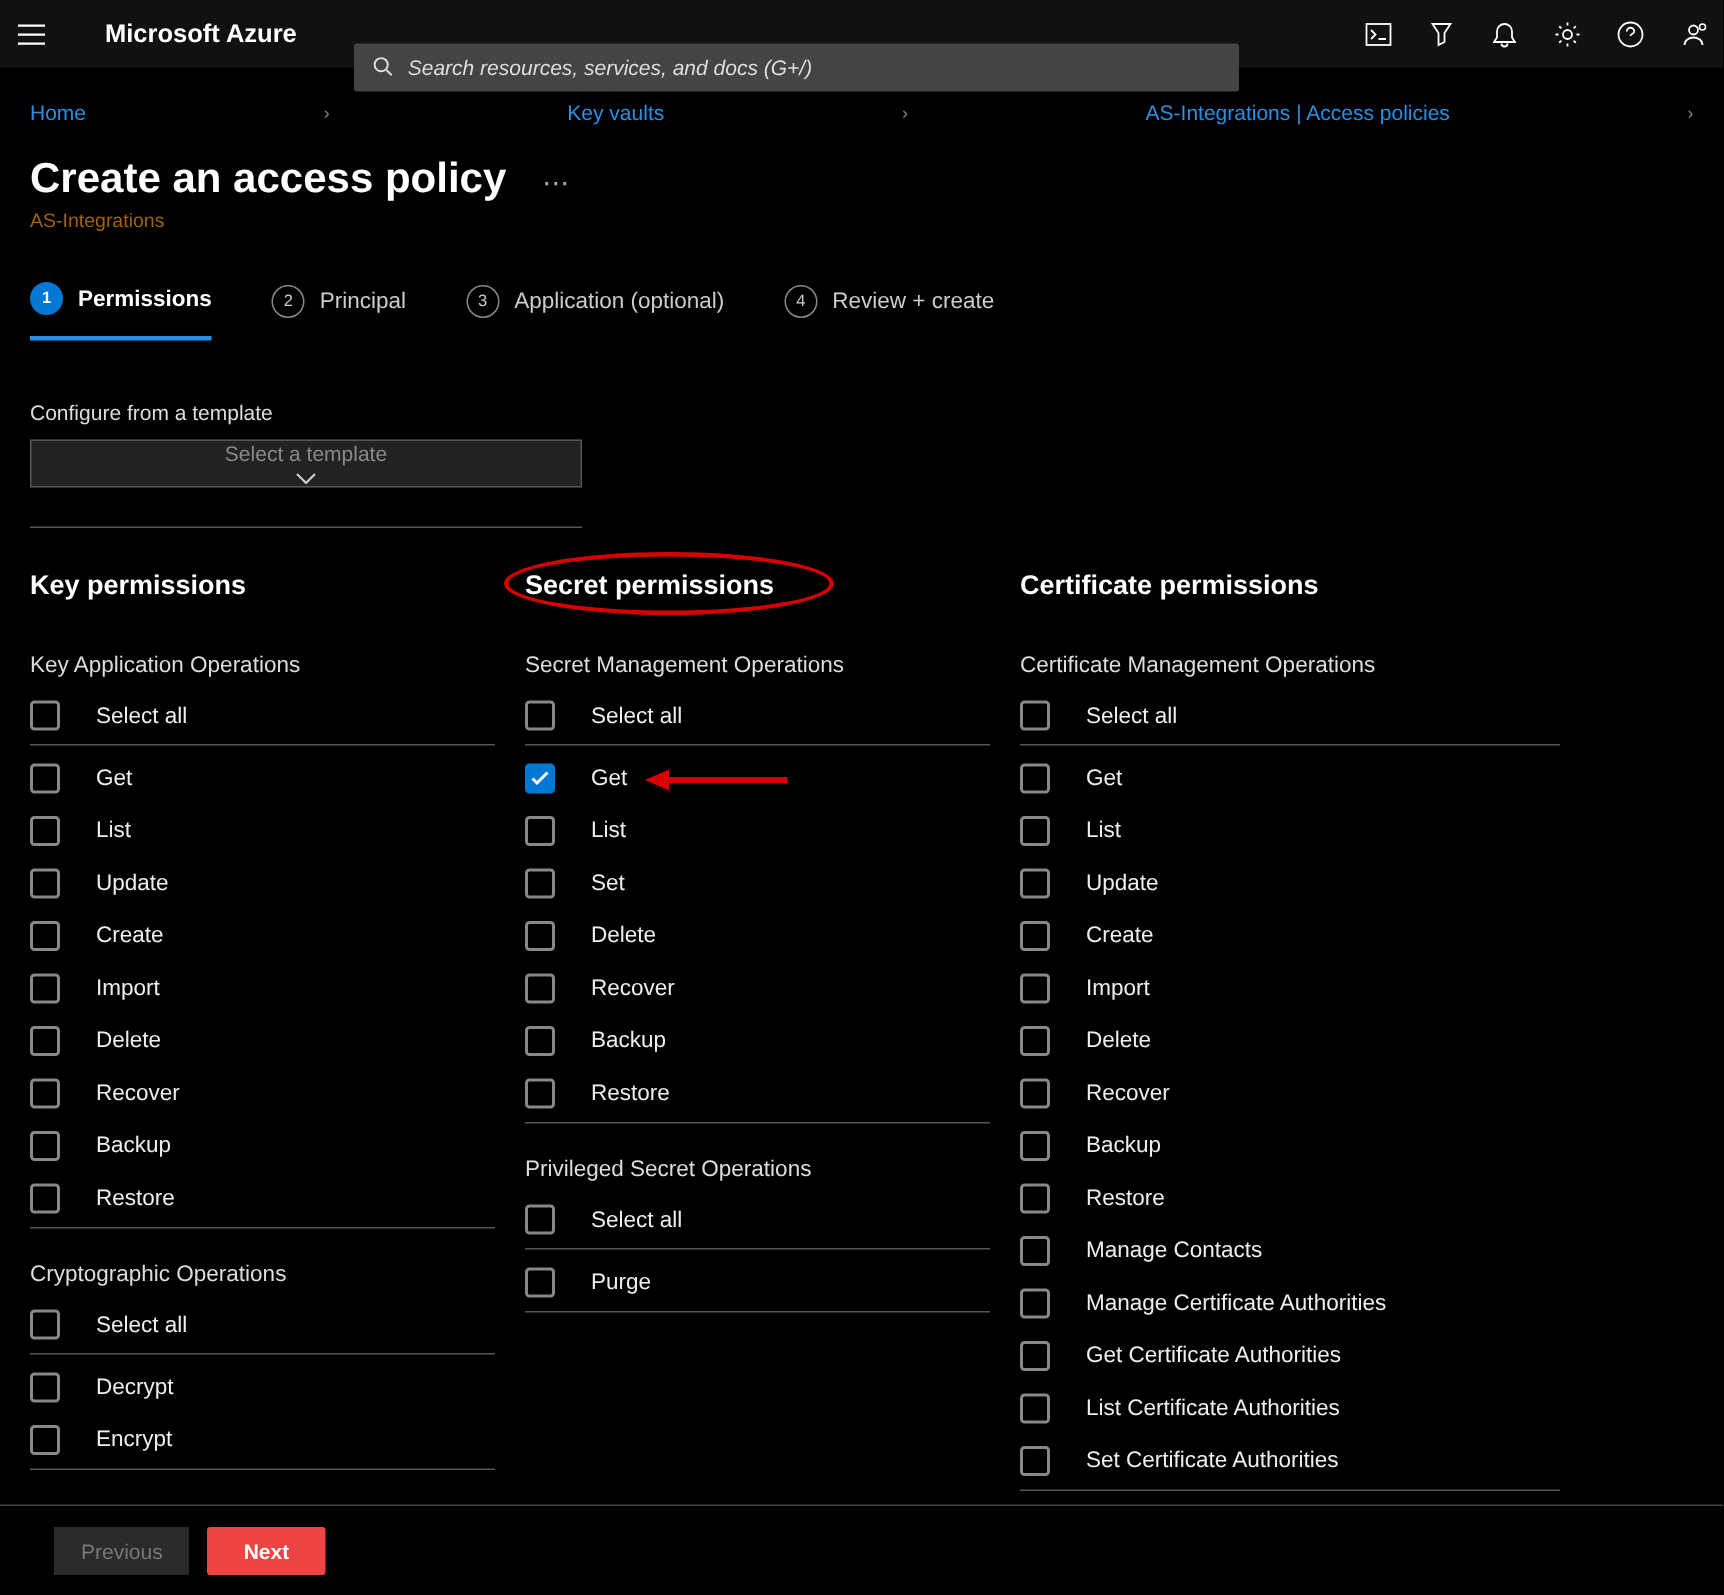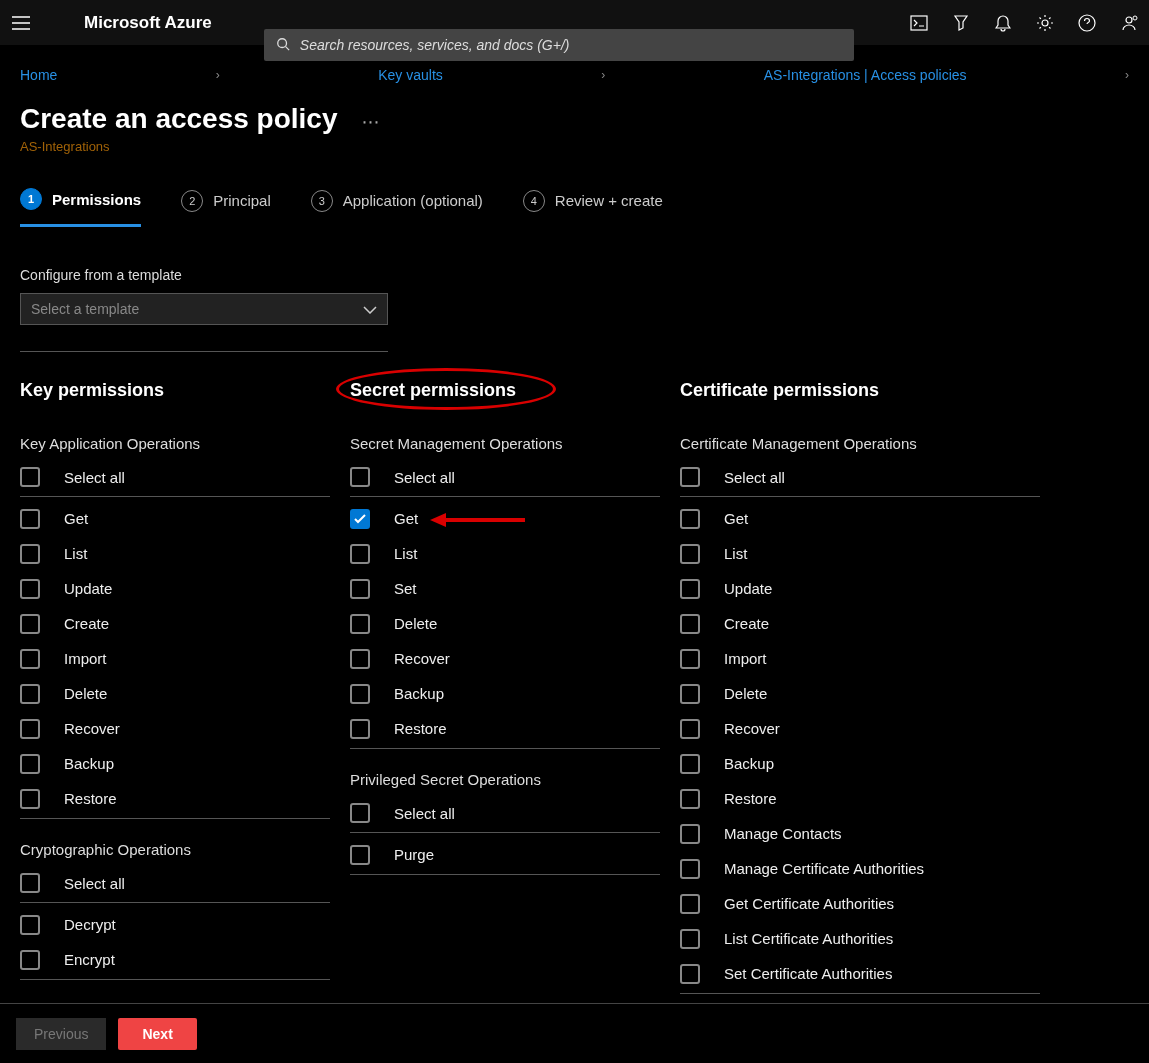--- a/index.html
+++ b/index.html
@@ -12,21 +12,21 @@
     height: 1063px;
     overflow: hidden;
     position: relative;
   }
   .topbar {
     height: 45px;
     background: #111111;
     display: flex;
     align-items: center;
     padding: 0 10px;
-    gap: 32px;
+    gap: 18px;
   }
   .hamburger { width: 22px; height: 22px; display:flex; align-items:center; justify-content:center; cursor:pointer;}
   .brand { font-size: 17px; font-weight: 600; margin-left: 20px; margin-right: 20px;}
   .search-wrap {
     flex: 0 0 590px;
     background: #444444;
     height: 32px;
     display: flex;
     align-items: center;
     padding: 0 12px;
@@ -78,21 +78,21 @@
     color:#ccc;
   }
   .tab.active { color:#fff; font-weight:600; border-bottom: 3px solid #2890e4;}
   .tab.active .num { background:#0078d4; border-color:#0078d4; color:#fff;}
   .content { padding: 40px 20px 0 20px; display:flex; flex-direction:column;}
   .template-label { color:#ddd; font-size:14px; margin-bottom:10px;}
   .template-select {
     width: 368px; height:32px;
     background:#222; border:1px solid #555;
     display:flex; align-items:center; justify-content:space-between;
-    padding: 0 10px; color:#888; font-size:14px; cursor:pointer;
+    padding: 0 10px; color:#888; font-size:14px; cursor:pointer;flex-direction:column;
   }
   .hr { height:1px; background:#555; width:368px; margin-top:26px;}
   .columns {
     display:flex; gap: 0; margin-top: 28px;
   }
   .col { flex: 0 0 330px; padding-right: 20px;}
   .col.cert { flex: 0 0 380px;}
   .col h2 { font-size:18px; font-weight:700; margin-bottom: 34px;}
   .group-label { color:#ddd; font-size:15px; margin-bottom: 10px; margin-top: 22px;}
   .group-label:first-of-type { margin-top:0;}
@@ -116,21 +116,21 @@
     border: 3px solid #d90000;
     border-radius: 50%;
     pointer-events:none;
   }
   .arrow {
     position:absolute; pointer-events:none;
   }
   .footer {
     position:absolute; left:0; right:0; bottom:0;
     height:60px; border-top:1px solid #444;
-    display:flex; align-items:center; gap:12px; padding: 0 16px;
+    display:flex; align-items:center; gap:12px; padding: 0 36px;
     background:#000;
   }
   .btn-prev {
     background:#2a2a2a; color:#777; padding: 8px 18px; font-size:14px;
     border:none; cursor:default;
   }
   .btn-next {
     background:#ef4444; color:#fff; padding: 8px 24px; font-size:14px; font-weight:600;
     border:none; cursor:pointer; border-radius:2px;
   }

